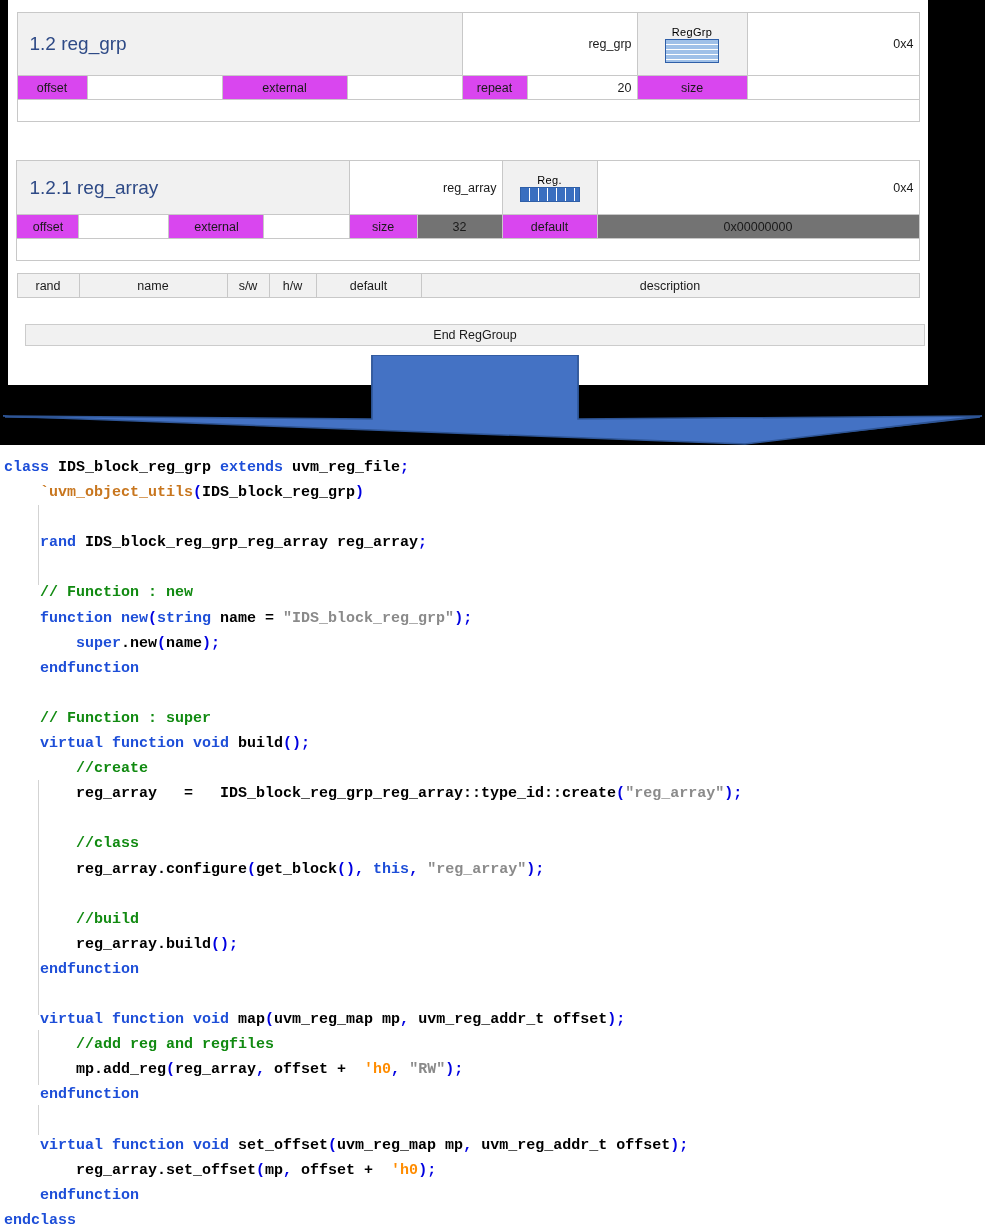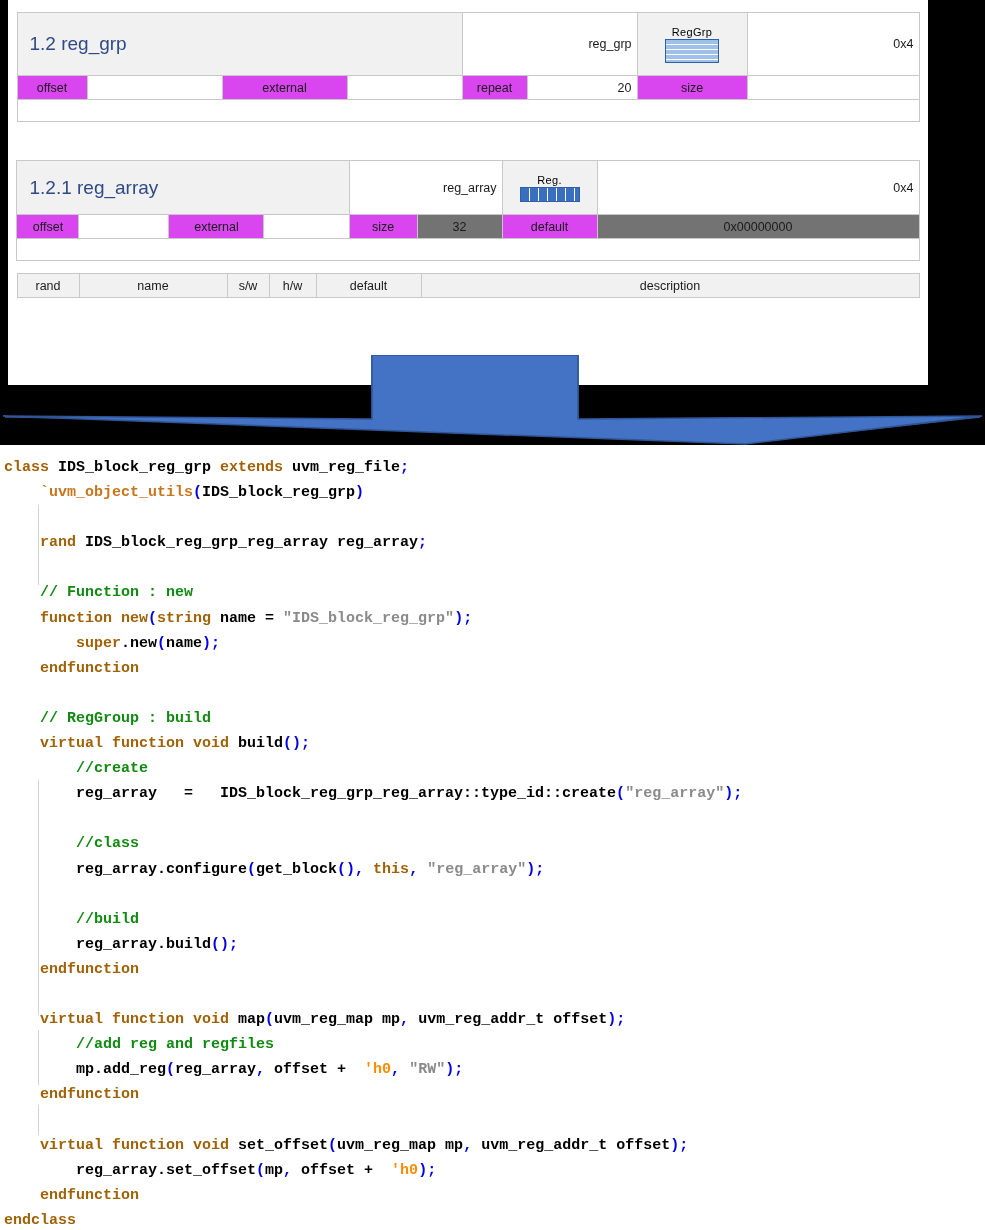--- a/index.html
+++ b/index.html
@@ -159,21 +159,21 @@
     margin: 0;
     padding: 10px 0 0 4px;
     font-family: "Liberation Mono", "DejaVu Sans Mono", monospace;
     font-size: 15px;
     line-height: 25.1px;
     font-weight: bold;
     color: #000000;
     white-space: pre;
     position: relative;
   }
-  .kw   { color: #a16207; }
+  .kw   { color: #1d4ed8; }
   .cmt  { color: #118a11; }
   .str  { color: #8a8a8a; }
   .mac  { color: #c8761e; }
   .num  { color: #ff8c00; }
   .pun  { color: #0000e0; }
 
   
   .guide {
     position: absolute;
     width: 1px;
@@ -282,39 +282,40 @@
       <td class="hdr">rand</td>
       <td class="hdr">name</td>
       <td class="hdr">s/w</td>
       <td class="hdr">h/w</td>
       <td class="hdr">default</td>
       <td class="hdr">description</td>
     </tr>
   </tbody>
     </table>
 
+  <div id="end-reggroup">End RegGroup</div>
 </div>
 
 <svg id="big-arrow" viewBox="0 0 985 90">
   <polygon points="372,0 578,0 578,65 980,62 745,88 240,65 5,62 372,65" fill="#4472C4" stroke="#2E5596" stroke-width="1.5"></polygon>
   <polygon points="372,0 578,0 578,64 982,61 745,89 3,61 372,64" fill="#4472C4" stroke="#2E5596" stroke-width="1.5"></polygon>
 </svg>
 
 <div id="code-pane">
   <pre id="code-block"><span class="guide" style="top:60px;height:80px;"></span><span class="guide" style="top:335px;height:235px;"></span><span class="guide" style="top:585px;height:55px;"></span><span class="guide" style="top:660px;height:30px;"></span><span class="kw">class</span> IDS_block_reg_grp <span class="kw">extends</span> uvm_reg_file<span class="pun">;</span>
     <span class="mac">`uvm_object_utils</span><span class="pun">(</span>IDS_block_reg_grp<span class="pun">)</span>
 
     <span class="kw">rand</span> IDS_block_reg_grp_reg_array reg_array<span class="pun">;</span>
 
     <span class="cmt">// Function : new</span>
     <span class="kw">function new</span><span class="pun">(</span><span class="kw">string</span> name = <span class="str">"IDS_block_reg_grp"</span><span class="pun">);</span>
         <span class="kw">super</span>.new<span class="pun">(</span>name<span class="pun">);</span>
     <span class="kw">endfunction</span>
 
-    <span class="cmt">// RegGroup : build</span>
+    <span class="cmt">// Function : super</span>
     <span class="kw">virtual function void</span> build<span class="pun">();</span>
         <span class="cmt">//create</span>
         reg_array   =   IDS_block_reg_grp_reg_array::type_id::create<span class="pun">(</span><span class="str">"reg_array"</span><span class="pun">);</span>
 
         <span class="cmt">//class</span>
         reg_array.configure<span class="pun">(</span>get_block<span class="pun">(),</span> <span class="kw">this</span><span class="pun">,</span> <span class="str">"reg_array"</span><span class="pun">);</span>
 
         <span class="cmt">//build</span>
         reg_array.build<span class="pun">();</span>
     <span class="kw">endfunction</span>

